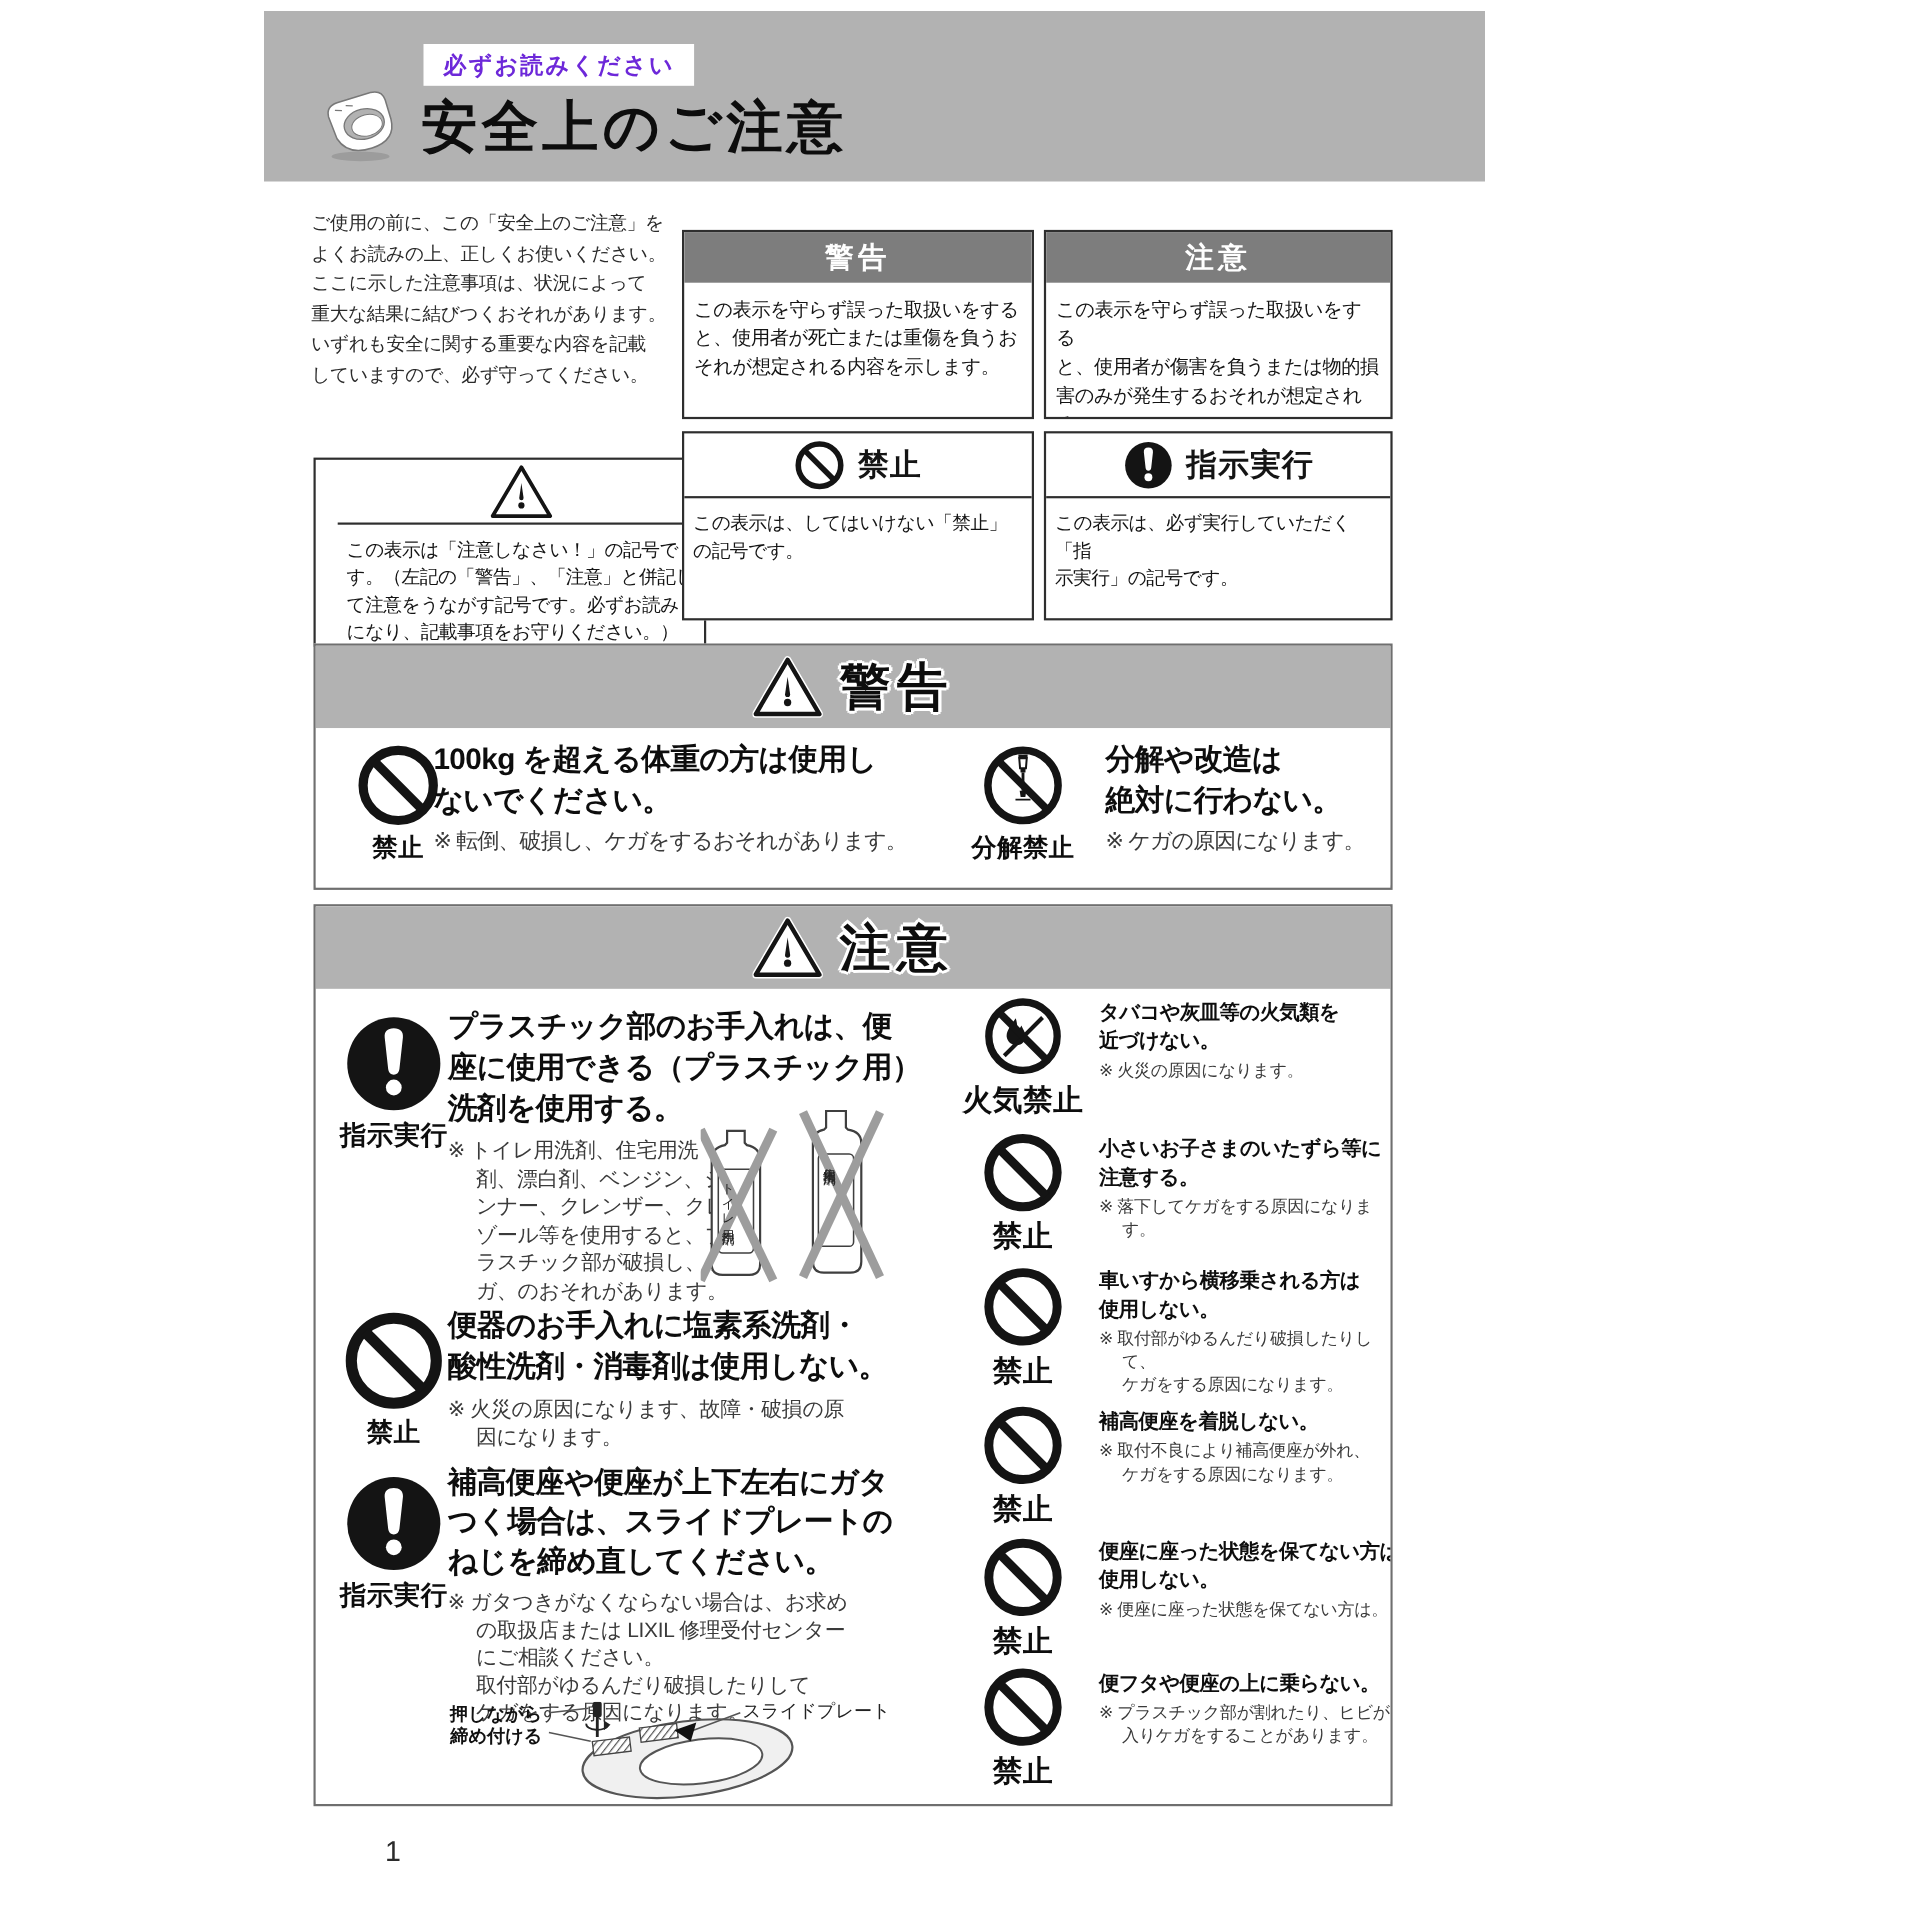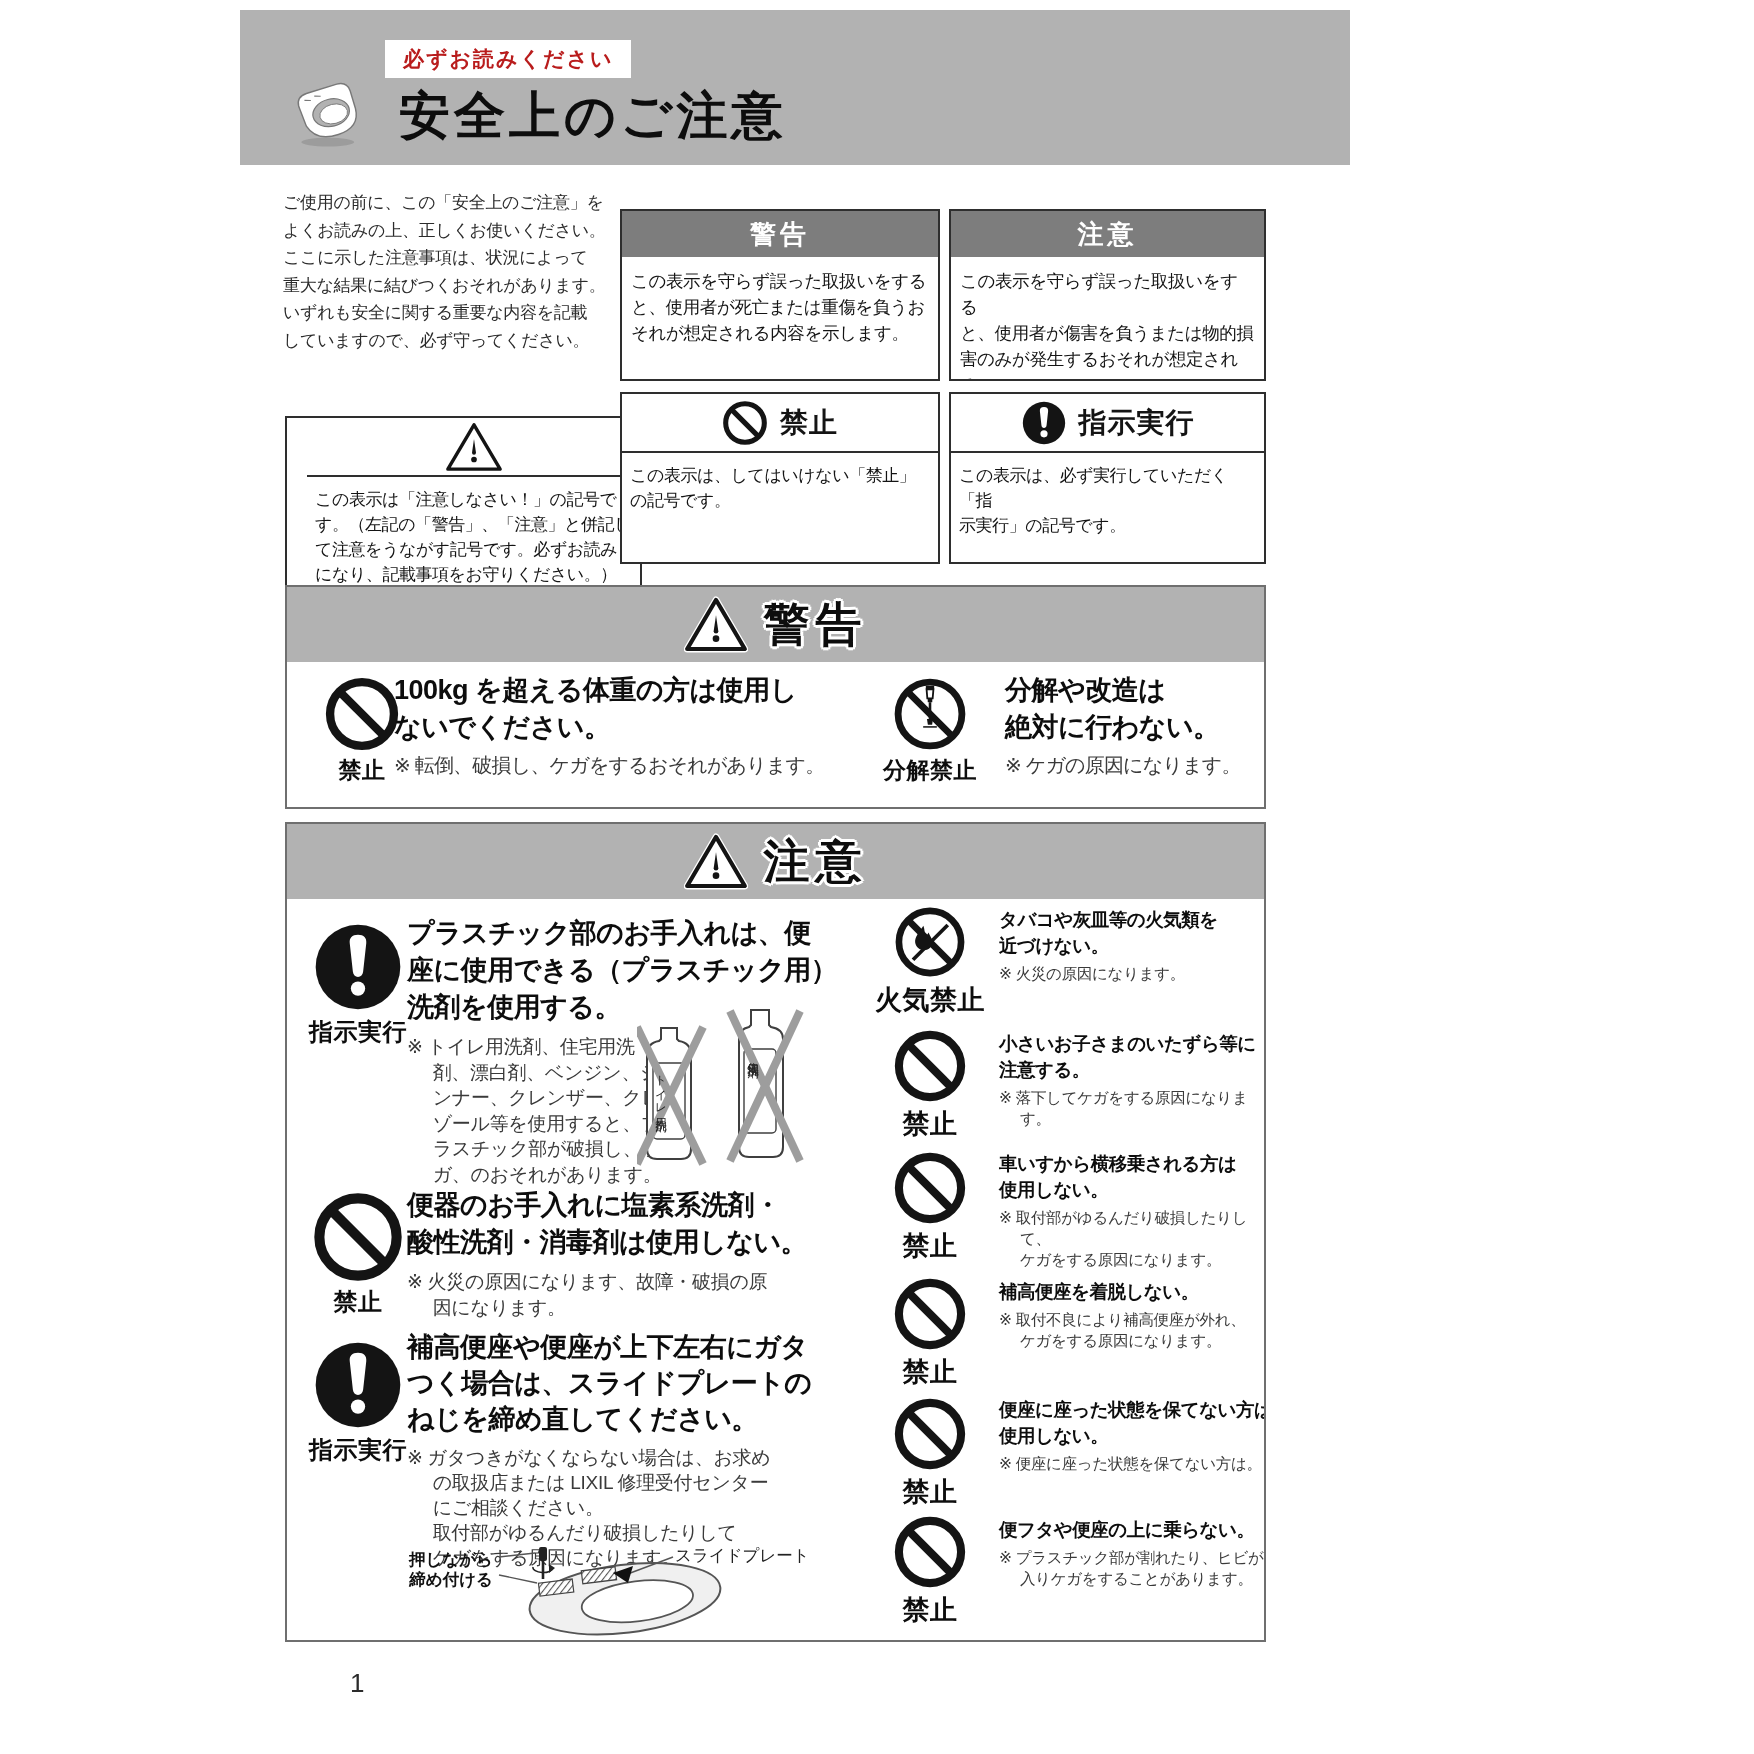--- a/index.html
+++ b/index.html
@@ -4,23 +4,23 @@
 <style>
   html,body{margin:0;padding:0;background:#fff;}
   .page{position:relative;width:1754px;height:1754px;background:#fff;overflow:hidden;
         font-family:"Liberation Sans","DejaVu Sans",sans-serif;color:#141414;}
   .abs{position:absolute;}
   .ml{white-space:pre-line;}
 
   
   .banner{left:240px;top:10px;width:1110px;height:155px;background:#b2b2b2;}
   .read-label{left:145px;top:30px;background:#fff;font-size:21px;font-weight:700;
-              padding:5px 18px;letter-spacing:2px;color:#b91c1c;}
+              padding:5px 18px;letter-spacing:2px;color:#6d28d9;}
   .seat-icon{left:42px;top:66px;width:88px;height:76px;}
-  .page-title{left:159px;top:72px;font-size:51px;font-weight:900;letter-spacing:4px;color:#0d0d0d;}
+  .page-title{left:143px;top:72px;font-size:51px;font-weight:900;letter-spacing:4px;color:#0d0d0d;}
 
   
   .intro{left:283px;top:189px;width:348px;font-size:17px;line-height:27.5px;
          letter-spacing:-0.3px;color:#2b2b2b;}
 
   
   .defbox{border:2px solid #2e2e2e;background:#fff;overflow:hidden;}
   .defbox .hd{height:46px;background:#7d7d7d;color:#fff;display:flex;align-items:center;
               justify-content:center;font-size:26px;font-weight:700;letter-spacing:4px;}
   .defbox .bd{padding:11px 9px;font-size:17.5px;line-height:26px;letter-spacing:-0.4px;}

